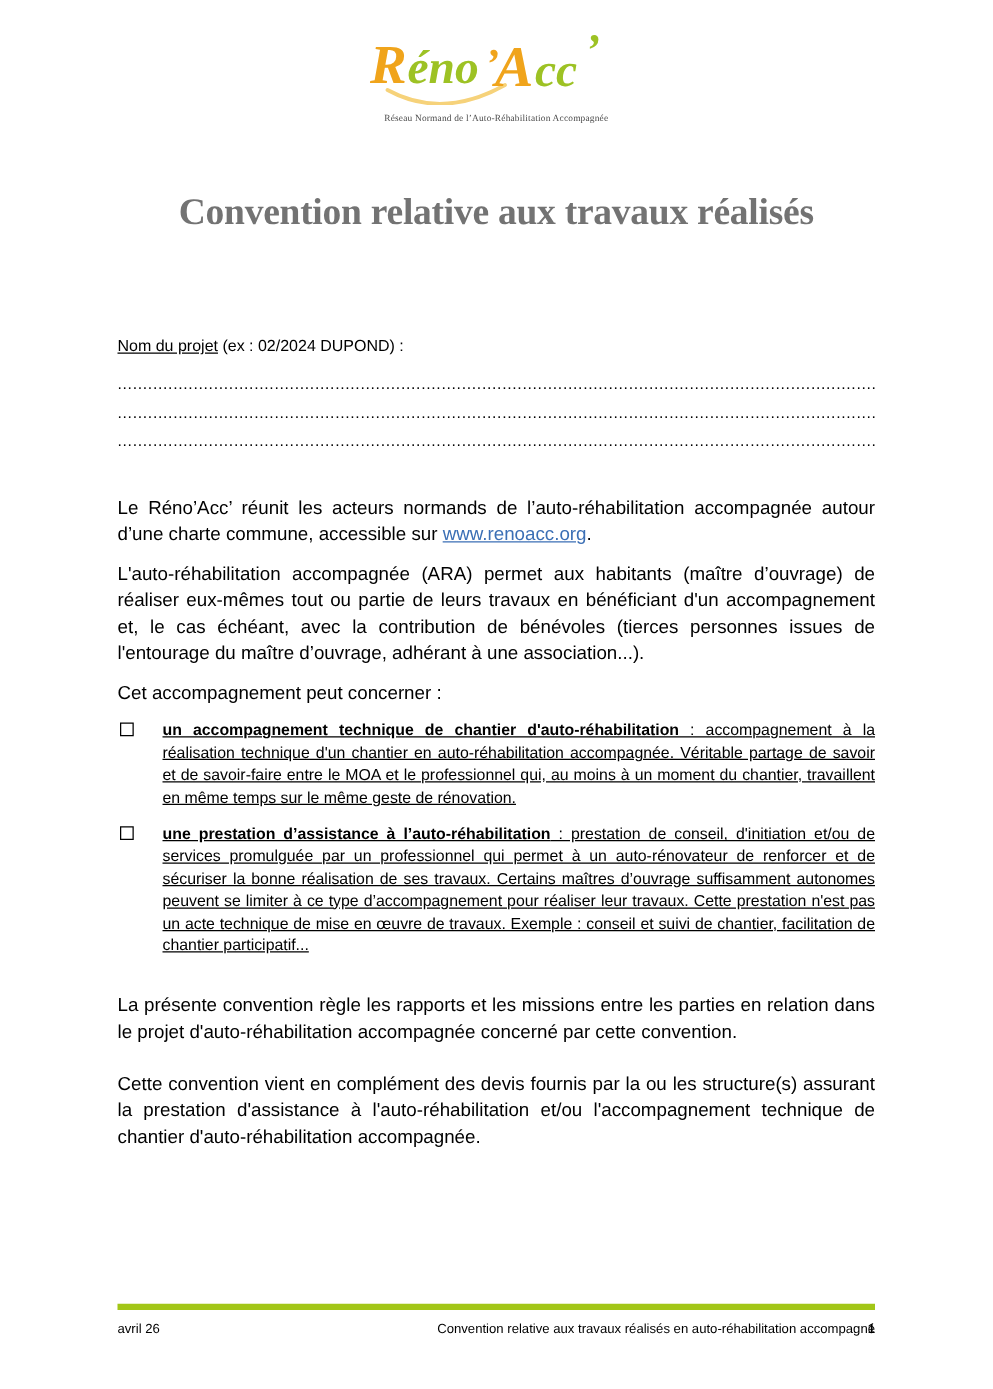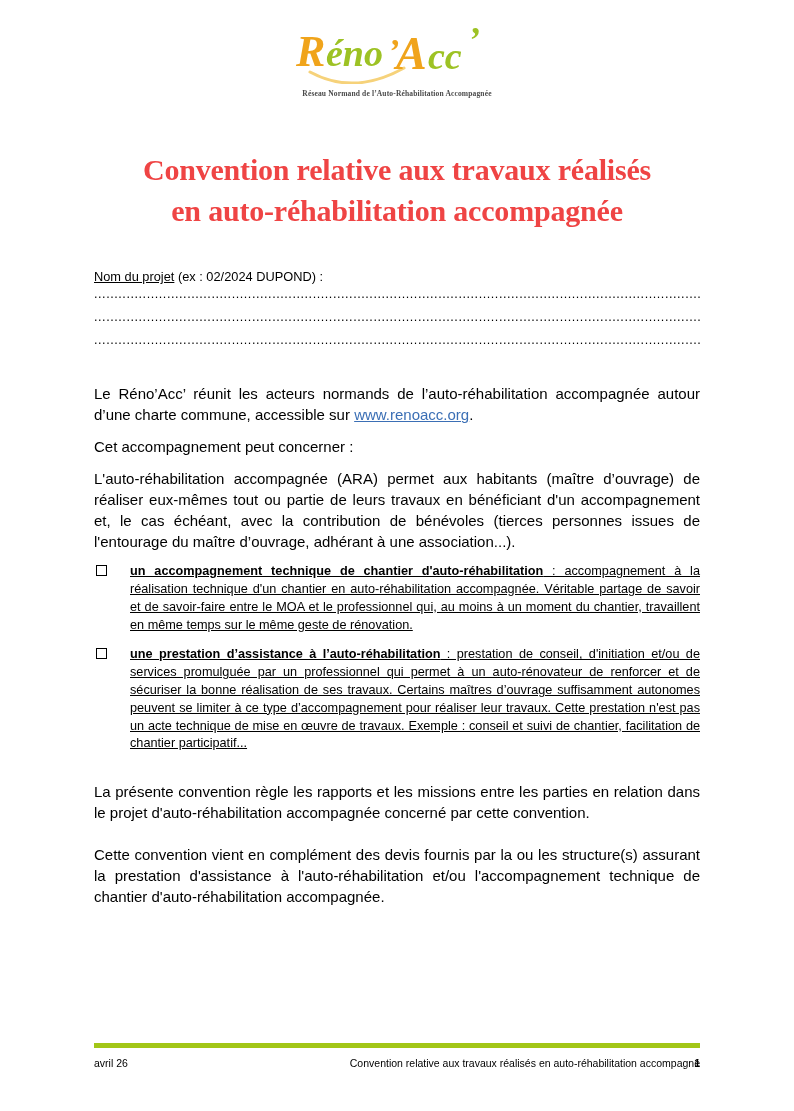--- a/index.html
+++ b/index.html
@@ -39,51 +39,50 @@
     height: 62px;
   }
   .logo-svg { display: block; }
   .logo-tagline {
     margin-top: 1px;
     font-family: "Liberation Serif", serif;
     font-size: 7.5px;
     color: #4a4a4a;
     letter-spacing: 0.15px;
     white-space: nowrap;
-    font-weight: bold;
   }
 
   
   .doc-title {
     position: absolute;
     left: 60px;
     top: 130px;
     width: 674px;
     text-align: center;
     font-family: "Liberation Serif", serif;
     font-weight: bold;
     font-size: 30px;
     line-height: 1.36;
     letter-spacing: -0.2px;
-    color: #ef4444;
+    color: #737373;
   }
   .doc-title .tline { display: block; }
 
   
   .content {
     position: absolute;
     left: 94px;
     top: 268px;
     width: 606px;
   }
 
   .field-label {
     font-size: 12.8px;
     line-height: 1.35;
-    margin-bottom: 3px;
+    margin-bottom: 16px;
     white-space: nowrap;
   }
   .field-label .u { text-decoration: underline; }
 
   .dotted-line {
     font-size: 12.6px;
     letter-spacing: 0.55px;
     line-height: 1.0;
     color: #000;
     overflow: hidden;
@@ -184,38 +183,37 @@
         <text x="104" y="47" font-family="Liberation Serif, serif" font-style="italic" font-weight="bold" font-size="46" fill="#F0A41B">A</text>
         <text x="136" y="47" font-family="Liberation Serif, serif" font-style="italic" font-weight="bold" font-size="38" fill="#9DC224">cc</text>
         <text x="176" y="30" font-family="Liberation Serif, serif" font-style="italic" font-weight="bold" font-size="36" fill="#9DC224">’</text>
       </svg>
     </div>
     <div class="logo-tagline">Réseau Normand de l’Auto-Réhabilitation Accompagnée</div>
   </div>
 
   <h1 class="doc-title">
     <span class="tline">Convention relative aux travaux réalisés</span>
-    <span class="tline">en auto-réhabilitation accompagnée</span>
   </h1>
 
   <div class="content">
 
     <div class="field-label"><span class="u">Nom du projet</span><span> (ex : 02/2024 DUPOND) :</span></div>
 
     <div class="dotted-line">....................................................................................................................................................................</div>
     <div class="dotted-line">....................................................................................................................................................................</div>
     <div class="dotted-line">....................................................................................................................................................................</div>
 
     <div class="spacer-lg"></div>
 
     <p class="para"><span>Le Réno’Acc’ réunit les acteurs normands de l’auto-réhabilitation accompagnée autour d’une charte commune, accessible sur </span><a class="link" href="#">www.renoacc.org</a><span>.</span></p>
 
+    <p class="para">L'auto-réhabilitation accompagnée (ARA) permet aux habitants (maître d’ouvrage) de réaliser eux-mêmes tout ou partie de leurs travaux en bénéficiant d'un accompagnement et, le cas échéant, avec la contribution de bénévoles (tierces personnes issues de l'entourage du maître d’ouvrage, adhérant à une association...).</p>
+
     <p class="para nojust">Cet accompagnement peut concerner :</p>
-
-    <p class="para">L'auto-réhabilitation accompagnée (ARA) permet aux habitants (maître d’ouvrage) de réaliser eux-mêmes tout ou partie de leurs travaux en bénéficiant d'un accompagnement et, le cas échéant, avec la contribution de bénévoles (tierces personnes issues de l'entourage du maître d’ouvrage, adhérant à une association...).</p>
 
     <ul class="checklist">
       <li>
         <span class="box"></span><span class="lead">un accompagnement technique de chantier d'auto-réhabilitation</span><span> : accompagnement à la réalisation technique d'un chantier en auto-réhabilitation accompagnée. Véritable partage de savoir et de savoir-faire entre le MOA et le professionnel qui, au moins à un moment du chantier, travaillent en même temps sur le même geste de rénovation.</span>
       </li>
       <li>
         <span class="box"></span><span class="lead">une prestation d’assistance à l’auto-réhabilitation</span><span> : prestation de conseil, d'initiation et/ou de services promulguée par un professionnel qui permet à un auto-rénovateur de renforcer et de sécuriser la bonne réalisation de ses travaux. Certains maîtres d’ouvrage suffisamment autonomes peuvent se limiter à ce type d’accompagnement pour réaliser leur travaux. Cette prestation n'est pas un acte technique de mise en œuvre de travaux. Exemple : conseil et suivi de chantier, facilitation de chantier participatif...</span>
       </li>
     </ul>
 

